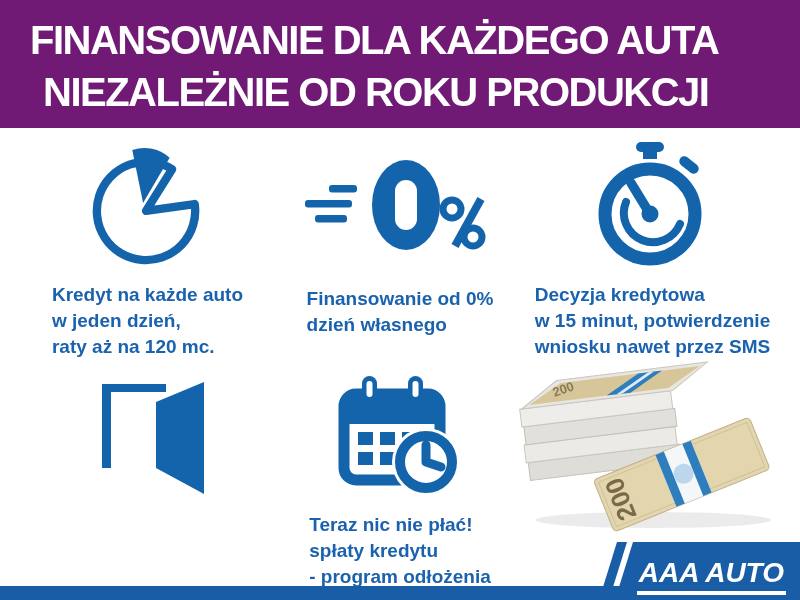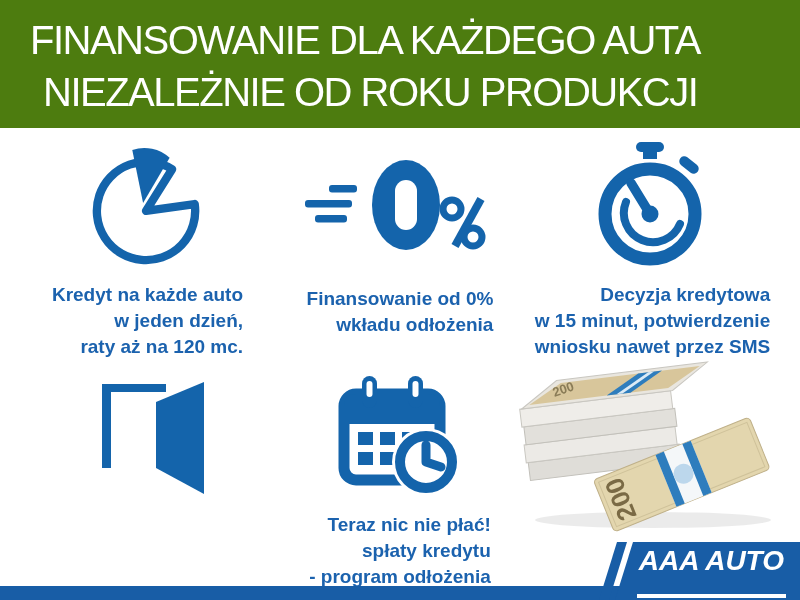--- a/index.html
+++ b/index.html
@@ -1,43 +1,43 @@
 <!DOCTYPE html>
 <html><head>
 <meta charset="utf-8">
 <style>
   html,body{margin:0;padding:0;background:#fff;}
   .page{position:relative;width:800px;height:600px;overflow:hidden;background:#ffffff;
         font-family:"Liberation Sans",sans-serif;}
   
-  .banner{position:absolute;top:0;left:0;width:800px;height:128px;background:#4d7c0f;
-          color:#ffffff;font-weight:normal;}
+  .banner{position:absolute;top:0;left:0;width:800px;height:128px;background:#701a75;
+          color:#ffffff;font-weight:bold;}
   .banner .line{position:absolute;left:30px;white-space:nowrap;font-size:40px;
                 letter-spacing:-1.5px;}
   .banner .l1{top:18px;}
   .banner .l2{top:70px;margin-left:13px;}
   
   .grid{position:absolute;top:128px;left:0;width:800px;display:grid;
         grid-template-columns:295px 210px 295px;grid-template-rows:232px 242px;}
   .cell{display:flex;flex-direction:column;align-items:center;padding-top:8px;box-sizing:border-box;}
   .icon-area{height:142px;display:flex;align-items:center;justify-content:center;}
   .row2 .icon-area{height:136px;}
-  .caption{margin-top:8px;text-align:right;color:#1b62ae;font-size:19px;
+  .caption{margin-top:8px;text-align:left;color:#1b62ae;font-size:19px;
            font-weight:600;line-height:26px;}
   .icon-blue{fill:#1464ab;}
   .stroke-blue{stroke:#1464ab;fill:none;}
   
   .money{position:absolute;left:513px;top:358px;width:272px;height:174px;}
   
   .bottom-bar{position:absolute;left:0;bottom:0;width:800px;height:14px;background:#185da6;}
   .logo{position:absolute;right:0;bottom:0;width:225px;height:62px;z-index:2;}
   .logo svg{position:absolute;left:0;top:0;}
-  .logo-text{position:absolute;right:14px;top:8px;color:#ffffff;font-style:italic;
+  .logo-text{position:absolute;right:14px;top:20px;color:#ffffff;font-style:italic;
              font-weight:bold;font-size:28px;letter-spacing:0px;line-height:30px;
-             border-bottom:4px solid #ffffff;padding:0 2px 18px 2px;white-space:nowrap;}
+             border-bottom:4px solid #ffffff;padding:0 2px 3px 2px;white-space:nowrap;}
 </style>
 </head>
 <body>
 
 <div class="page">
 
   <div class="banner">
     <div class="line l1">FINANSOWANIE DLA KAŻDEGO AUTA</div>
     <div class="line l2">NIEZALEŻNIE OD ROKU PRODUKCJI</div>
   </div>
@@ -66,21 +66,21 @@
           <rect class="icon-blue" x="10" y="55" width="32" height="7.5" rx="3"></rect>
           <ellipse class="icon-blue" cx="101" cy="45" rx="34" ry="45"></ellipse>
           <rect x="90" y="20" width="22" height="50" rx="11" fill="#ffffff"></rect>
           <circle class="stroke-blue" stroke-width="7" cx="147" cy="49" r="9"></circle>
           <circle class="stroke-blue" stroke-width="7" cx="168" cy="77" r="9"></circle>
           <line class="stroke-blue" stroke-width="8" x1="176" y1="39" x2="150" y2="86"></line>
         </svg>
       </div>
       <div class="caption">
         <div>Finansowanie od 0%</div>
-        <div>wkładu odłożenia</div>
+        <div>dzień własnego</div>
       </div>
     </div>
 
     <div class="cell row1">
       <div class="icon-area">
         <svg width="125" height="127" viewBox="0 0 125 127">
           <rect class="icon-blue" x="53" y="3" width="14" height="14"></rect>
           <rect class="icon-blue" x="46" y="0" width="28" height="10" rx="5"></rect>
           <g transform="rotate(38 99 23)">
             <rect class="icon-blue" x="88" y="18" width="22" height="10" rx="5"></rect>

